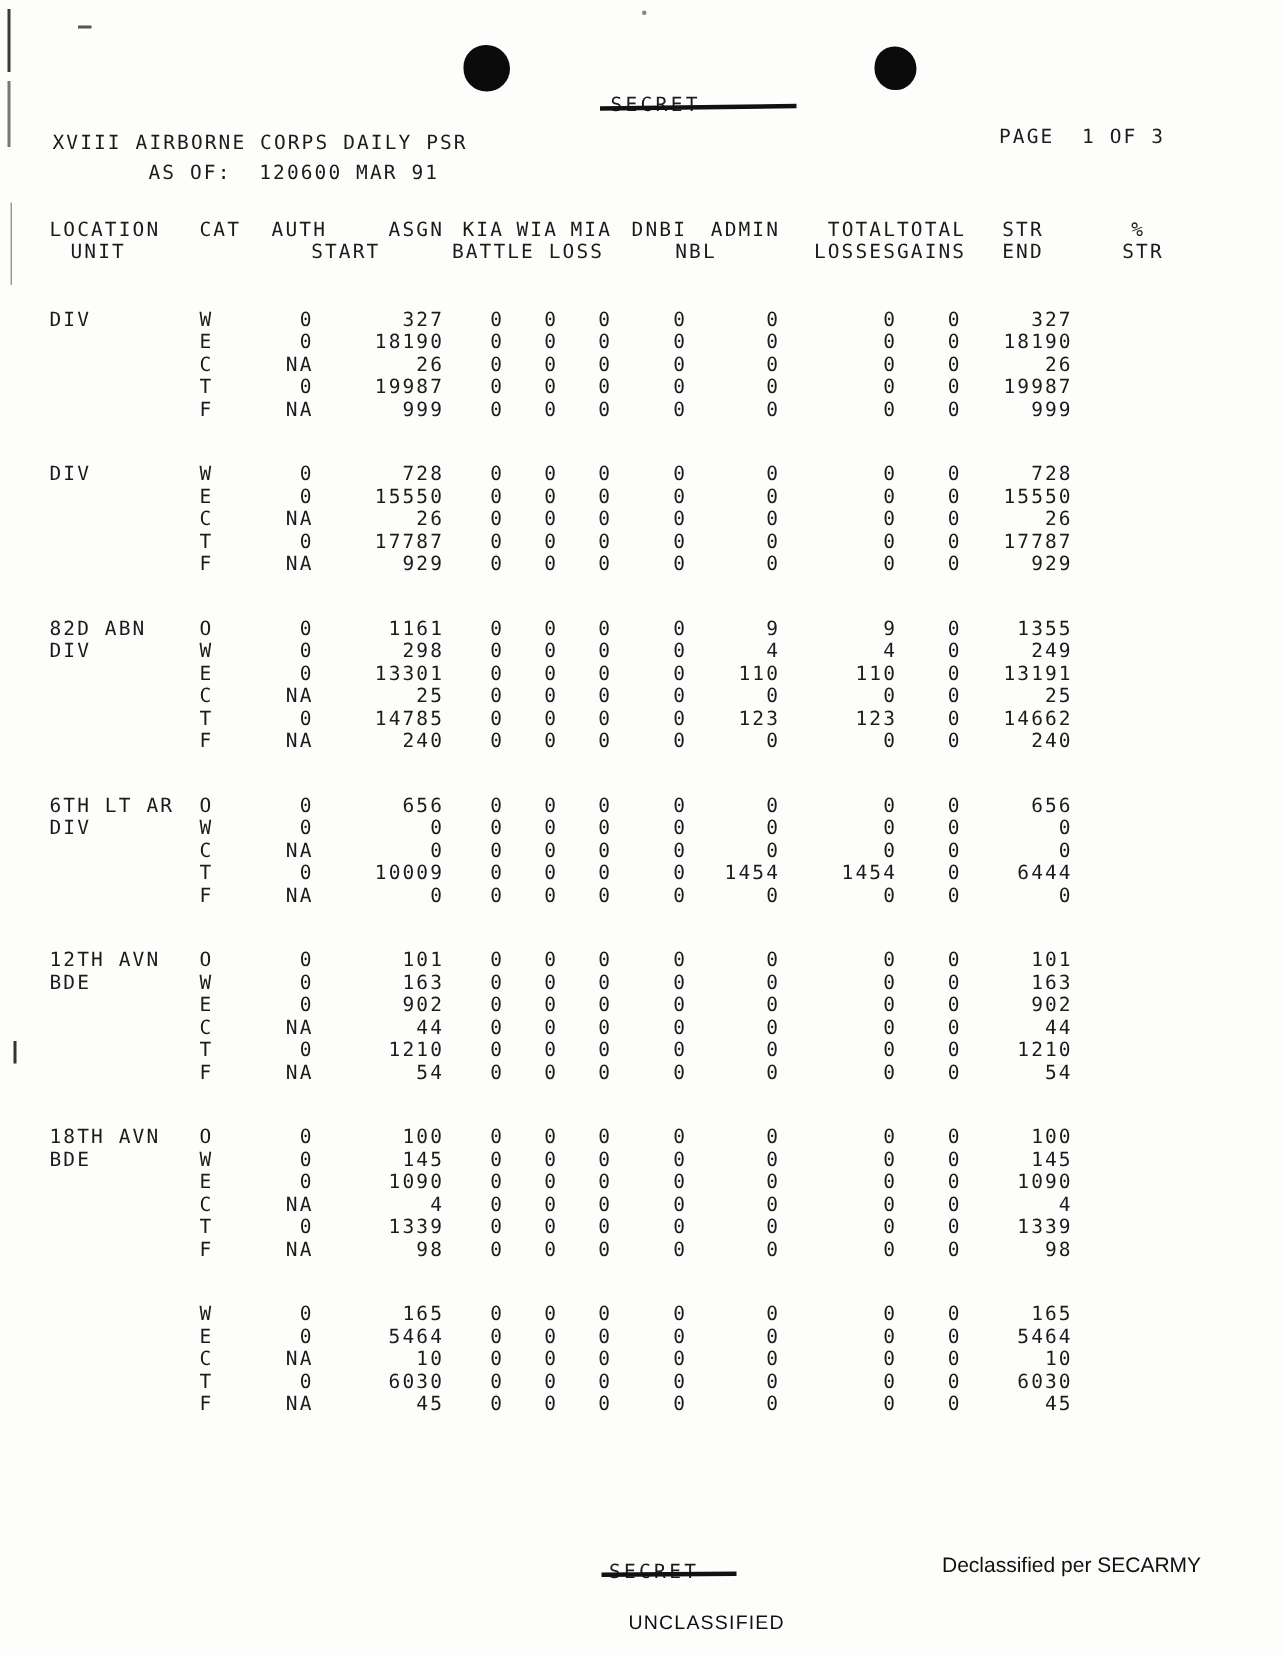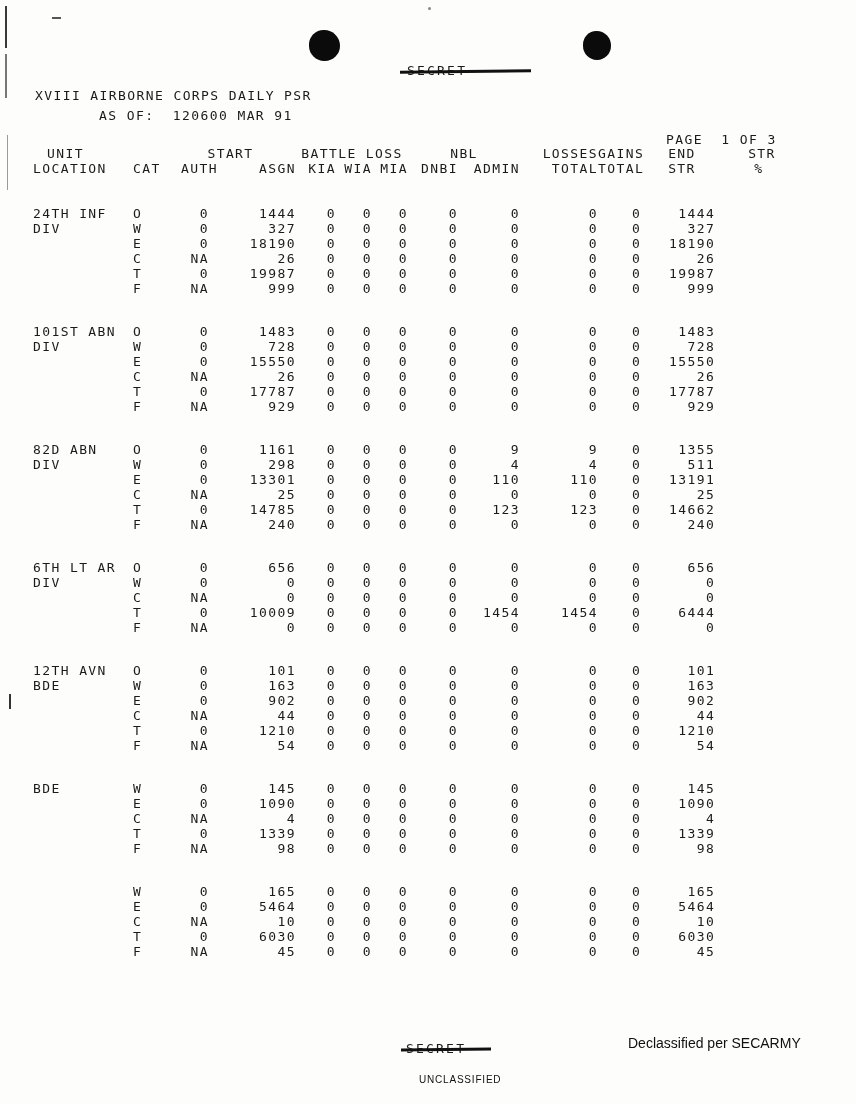--- a/index.html
+++ b/index.html
@@ -26,21 +26,21 @@
   .hole-right { left:583px; top:31px; width:28px; height:29px; }
 
   
   .secret { position:absolute; letter-spacing:2.2px; }
   .secret-top { left:407px; top:63px; }
   .secret-bottom { left:406px; top:1041px; }
   .strike { position:absolute; background:#111; }
   .strike-top { left:-7px; top:7px; width:131px; height:3px; transform:rotate(-0.7deg); }
   .strike-bottom { left:-5px; top:7px; width:90px; height:3px; transform:rotate(-0.5deg); }
 
-  .pagenum { position:absolute; left:666px; top:84px;margin-top:48px; }
+  .pagenum { position:absolute; left:666px; top:84px; }
   .title   { position:absolute; left:35px;  top:88px;text-align:center; }
   .asof    { position:absolute; left:99px;  top:108px; }
 
   
   table.psr { position:absolute; left:33px; top:146px; border-collapse:collapse; table-layout:fixed; }
   .psr th, .psr td {
     font-weight:normal; font-size:13px; line-height:15px; height:15px;
     padding:0; white-space:nowrap; overflow:visible;
   }
   .psr td { text-align:right; }
@@ -60,21 +60,21 @@
   .psr tr.spacer td { height:28px; }
 
   
   .declass {
     position:absolute; left:628px; top:1033px;
     font-family:"Liberation Sans", sans-serif; font-size:14px; line-height:20px;
     letter-spacing:0; color:#101010;
   }
   .unclass {
     position:absolute; left:419px; top:1074px;
-    font-family:"Liberation Sans", sans-serif; font-size:10px;
+    font-family:"Liberation Sans", sans-serif; font-size:13px;
     letter-spacing:0.8px; color:#101010;
   }
 </style>
 </head>
 <body>
 
 <div class="page">
 
   <div class="artifact a1"></div>
   <div class="artifact a2"></div>
@@ -106,66 +106,51 @@
         <col style="width:36px">
       <col style="width:50px">
         <col style="width:62px">
       <col style="width:78px">
         <col style="width:50px">
       <col style="width:70px">
         <col style="width:60px">
     </colgroup>
     <thead>
       <tr>
-        <th class="h-unit">UNIT</th>
-        <th></th>
-        <th class="h-start" colspan="2">START</th>
-        <th class="h-bl" colspan="3">BATTLE LOSS</th>
-        <th class="h-nbl" colspan="2">NBL</th>
-        <th class="h-losses">LOSSES</th>
-        <th class="h-gains">GAINS</th>
-        <th class="h-end">END</th>
-        <th class="h-str1">STR</th>
-      </tr>
-      <tr>
         <th class="h-loc">LOCATION</th>
         <th class="h-cat">CAT</th>
         <th>AUTH</th>
         <th>ASGN</th>
         <th>KIA</th>
         <th>WIA</th>
         <th>MIA</th>
         <th>DNBI</th>
         <th>ADMIN</th>
         <th>TOTAL</th>
         <th class="h-gains">TOTAL</th>
         <th class="h-str2">STR</th>
         <th class="h-pct">%</th>
       </tr>
+      <tr>
+        <th class="h-unit">UNIT</th>
+        <th></th>
+        <th class="h-start" colspan="2">START</th>
+        <th class="h-bl" colspan="3">BATTLE LOSS</th>
+        <th class="h-nbl" colspan="2">NBL</th>
+        <th class="h-losses">LOSSES</th>
+        <th class="h-gains">GAINS</th>
+        <th class="h-end">END</th>
+        <th class="h-str1">STR</th>
+      </tr>
       <tr class="headgap">
           <td colspan="13"></td>
         </tr>
     </thead>
     <tbody id="psr-body">
         <tr>
-          <td class="c-unit">24TH INF</td>
-          <td class="c-cat">O</td>
-          <td class="c-auth">0</td>
-          <td class="c-asgn">1444</td>
-          <td class="c-kia">0</td>
-          <td class="c-wia">0</td>
-          <td class="c-mia">0</td>
-          <td class="c-dnbi">0</td>
-          <td class="c-admin">0</td>
-          <td class="c-losses">0</td>
-          <td class="c-gains">0</td>
-          <td class="c-end">1444</td>
-          <td class="c-pct"></td>
-        </tr>
-        <tr>
           <td class="c-unit">DIV</td>
           <td class="c-cat">W</td>
           <td class="c-auth">0</td>
           <td class="c-asgn">327</td>
           <td class="c-kia">0</td>
           <td class="c-wia">0</td>
           <td class="c-mia">0</td>
           <td class="c-dnbi">0</td>
           <td class="c-admin">0</td>
           <td class="c-losses">0</td>
@@ -230,35 +215,20 @@
           <td class="c-admin">0</td>
           <td class="c-losses">0</td>
           <td class="c-gains">0</td>
           <td class="c-end">999</td>
           <td class="c-pct"></td>
         </tr>
         <tr class="spacer">
           <td colspan="13"></td>
         </tr>
         <tr>
-          <td class="c-unit">101ST ABN</td>
-          <td class="c-cat">O</td>
-          <td class="c-auth">0</td>
-          <td class="c-asgn">1483</td>
-          <td class="c-kia">0</td>
-          <td class="c-wia">0</td>
-          <td class="c-mia">0</td>
-          <td class="c-dnbi">0</td>
-          <td class="c-admin">0</td>
-          <td class="c-losses">0</td>
-          <td class="c-gains">0</td>
-          <td class="c-end">1483</td>
-          <td class="c-pct"></td>
-        </tr>
-        <tr>
           <td class="c-unit">DIV</td>
           <td class="c-cat">W</td>
           <td class="c-auth">0</td>
           <td class="c-asgn">728</td>
           <td class="c-kia">0</td>
           <td class="c-wia">0</td>
           <td class="c-mia">0</td>
           <td class="c-dnbi">0</td>
           <td class="c-admin">0</td>
           <td class="c-losses">0</td>
@@ -349,21 +319,21 @@
           <td class="c-cat">W</td>
           <td class="c-auth">0</td>
           <td class="c-asgn">298</td>
           <td class="c-kia">0</td>
           <td class="c-wia">0</td>
           <td class="c-mia">0</td>
           <td class="c-dnbi">0</td>
           <td class="c-admin">4</td>
           <td class="c-losses">4</td>
           <td class="c-gains">0</td>
-          <td class="c-end">511</td>
+          <td class="c-end">249</td>
           <td class="c-pct"></td>
         </tr>
         <tr>
           <td class="c-unit"></td>
           <td class="c-cat">E</td>
           <td class="c-auth">0</td>
           <td class="c-asgn">13301</td>
           <td class="c-kia">0</td>
           <td class="c-wia">0</td>
           <td class="c-mia">0</td>
@@ -585,20 +555,35 @@
           <td class="c-mia">0</td>
           <td class="c-dnbi">0</td>
           <td class="c-admin">0</td>
           <td class="c-losses">0</td>
           <td class="c-gains">0</td>
           <td class="c-end">54</td>
           <td class="c-pct"></td>
         </tr>
         <tr class="spacer">
           <td colspan="13"></td>
+        </tr>
+        <tr>
+          <td class="c-unit">18TH AVN</td>
+          <td class="c-cat">O</td>
+          <td class="c-auth">0</td>
+          <td class="c-asgn">100</td>
+          <td class="c-kia">0</td>
+          <td class="c-wia">0</td>
+          <td class="c-mia">0</td>
+          <td class="c-dnbi">0</td>
+          <td class="c-admin">0</td>
+          <td class="c-losses">0</td>
+          <td class="c-gains">0</td>
+          <td class="c-end">100</td>
+          <td class="c-pct"></td>
         </tr>
         <tr>
           <td class="c-unit">BDE</td>
           <td class="c-cat">W</td>
           <td class="c-auth">0</td>
           <td class="c-asgn">145</td>
           <td class="c-kia">0</td>
           <td class="c-wia">0</td>
           <td class="c-mia">0</td>
           <td class="c-dnbi">0</td>

